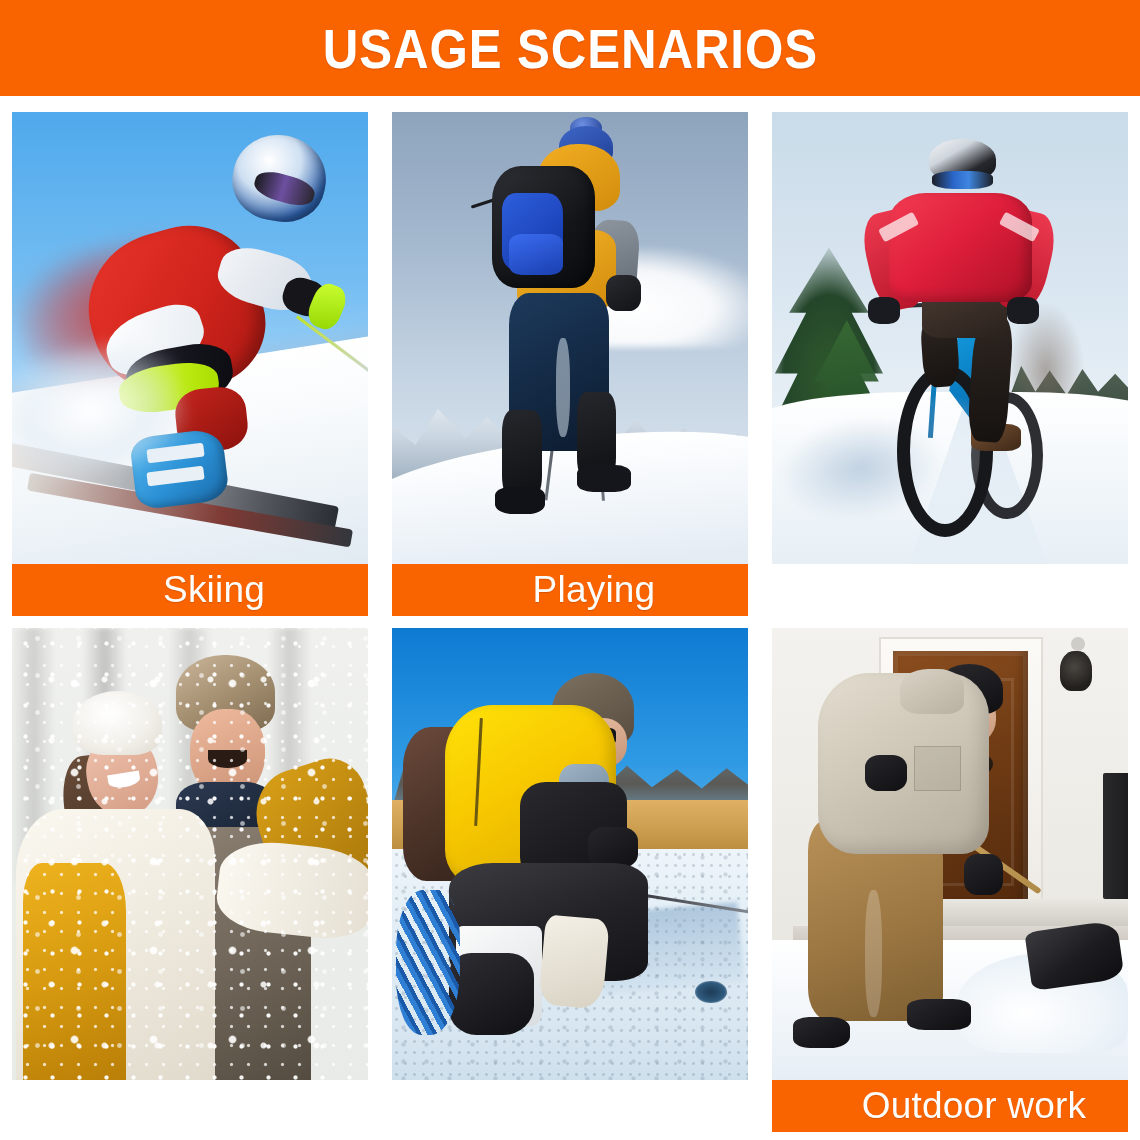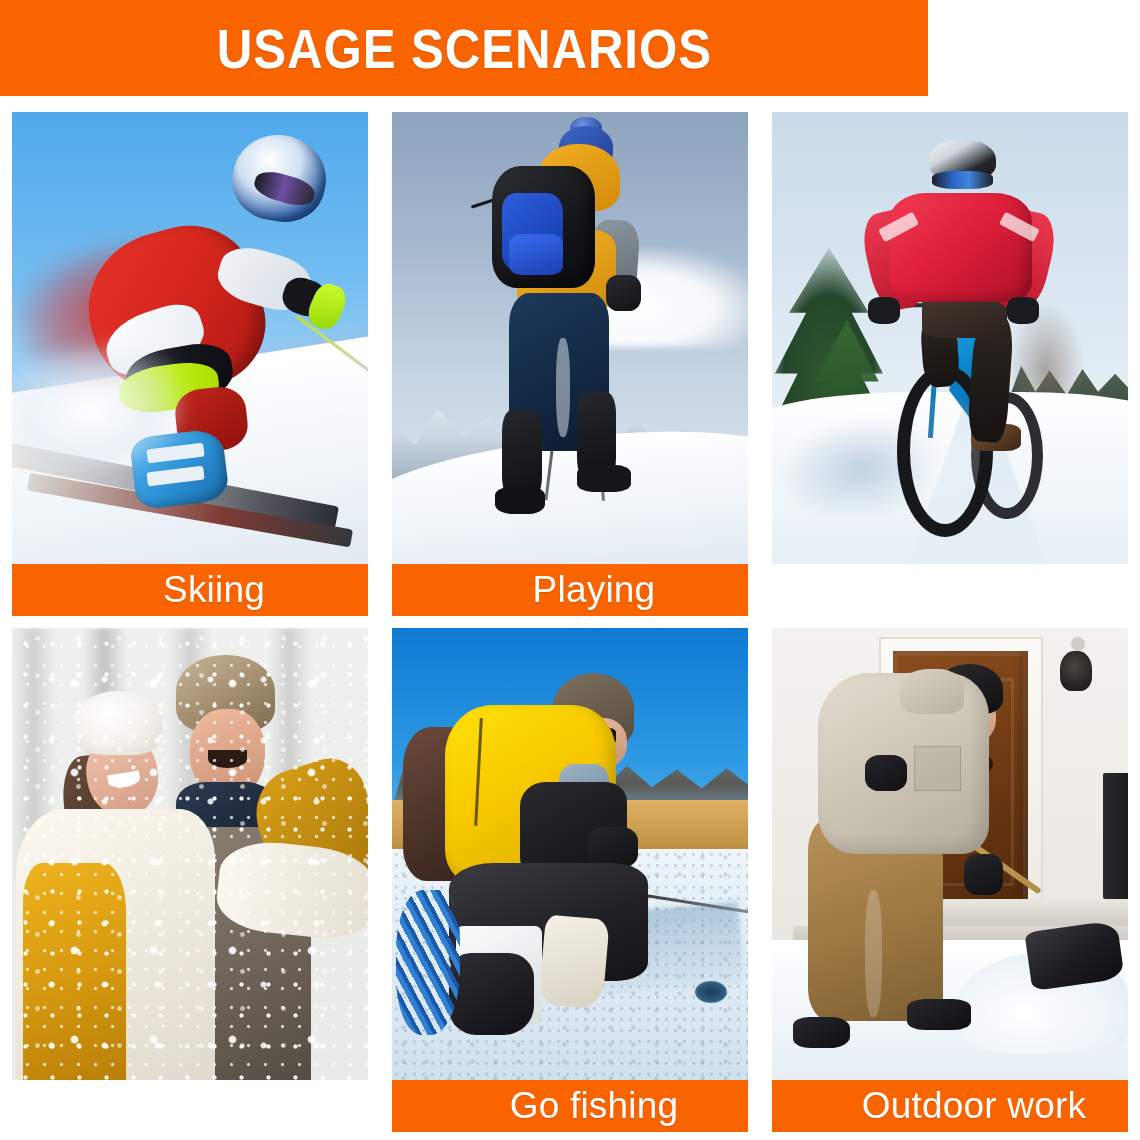--- a/index.html
+++ b/index.html
@@ -6,21 +6,21 @@
   html, body {
     width: 1140px; height: 1140px;
     background: #ffffff;
     font-family: "Liberation Sans", sans-serif;
     overflow: hidden;
   }
 
   
   .header-band {
     position: absolute; left: 0; top: 0;
-    width: 928px; height: 96px;
+    width: 1140px; height: 96px;
     background: #fa6400;
     display: flex; align-items: center; justify-content: center;
   }
   .header-title {
     color: #ffffff;
     font-family: "Liberation Sans Narrow", "Liberation Sans", sans-serif;
     font-size: 56px;
     font-weight: bold;
     letter-spacing: 1px;
     transform: scaleX(0.88);
@@ -899,23 +899,20 @@
       <div class="layer fi-jacket"></div>
       <div class="layer fi-zip"></div>
       <div class="layer fi-scarf"></div>
       <div class="layer fi-jacket-dark"></div>
       <div class="layer fi-glove"></div>
       <div class="layer fi-pants"></div>
       <div class="layer fi-bucket"></div>
       <div class="layer fi-towel"></div>
       <div class="layer fi-boot"></div>
       <div class="layer fi-rope"></div>
-    </div>
-    <div class="label-bar">
-      <span class="label-text">Go fishing</span>
     </div>
   </div>
 
   <div class="card">
     <div class="photo">
       <div class="layer fill ow-wall"></div>
       <div class="layer ow-door-frame"></div>
       <div class="layer ow-door"></div>
       <div class="layer ow-door-panel"></div>
       <div class="layer ow-knob"></div>

